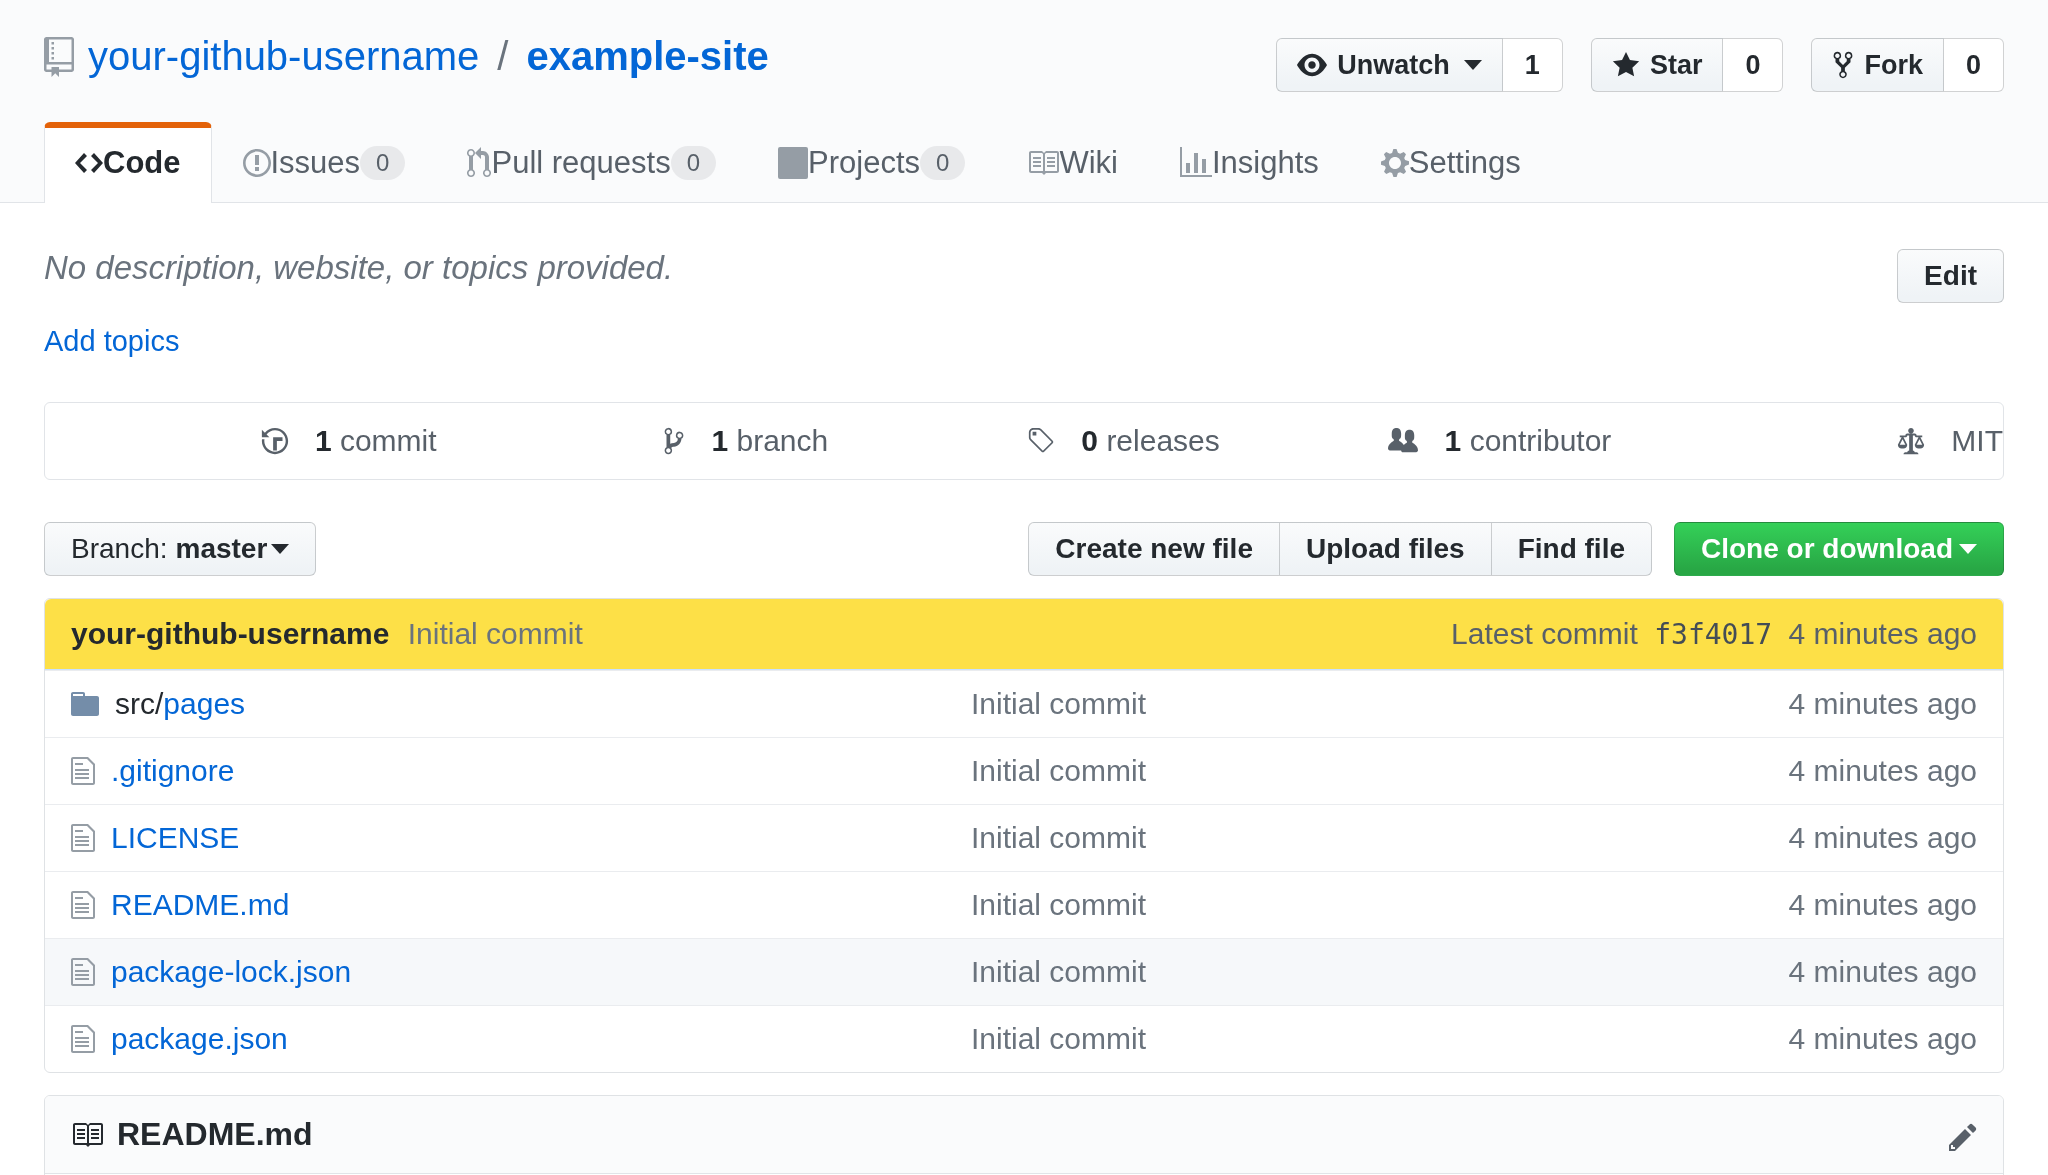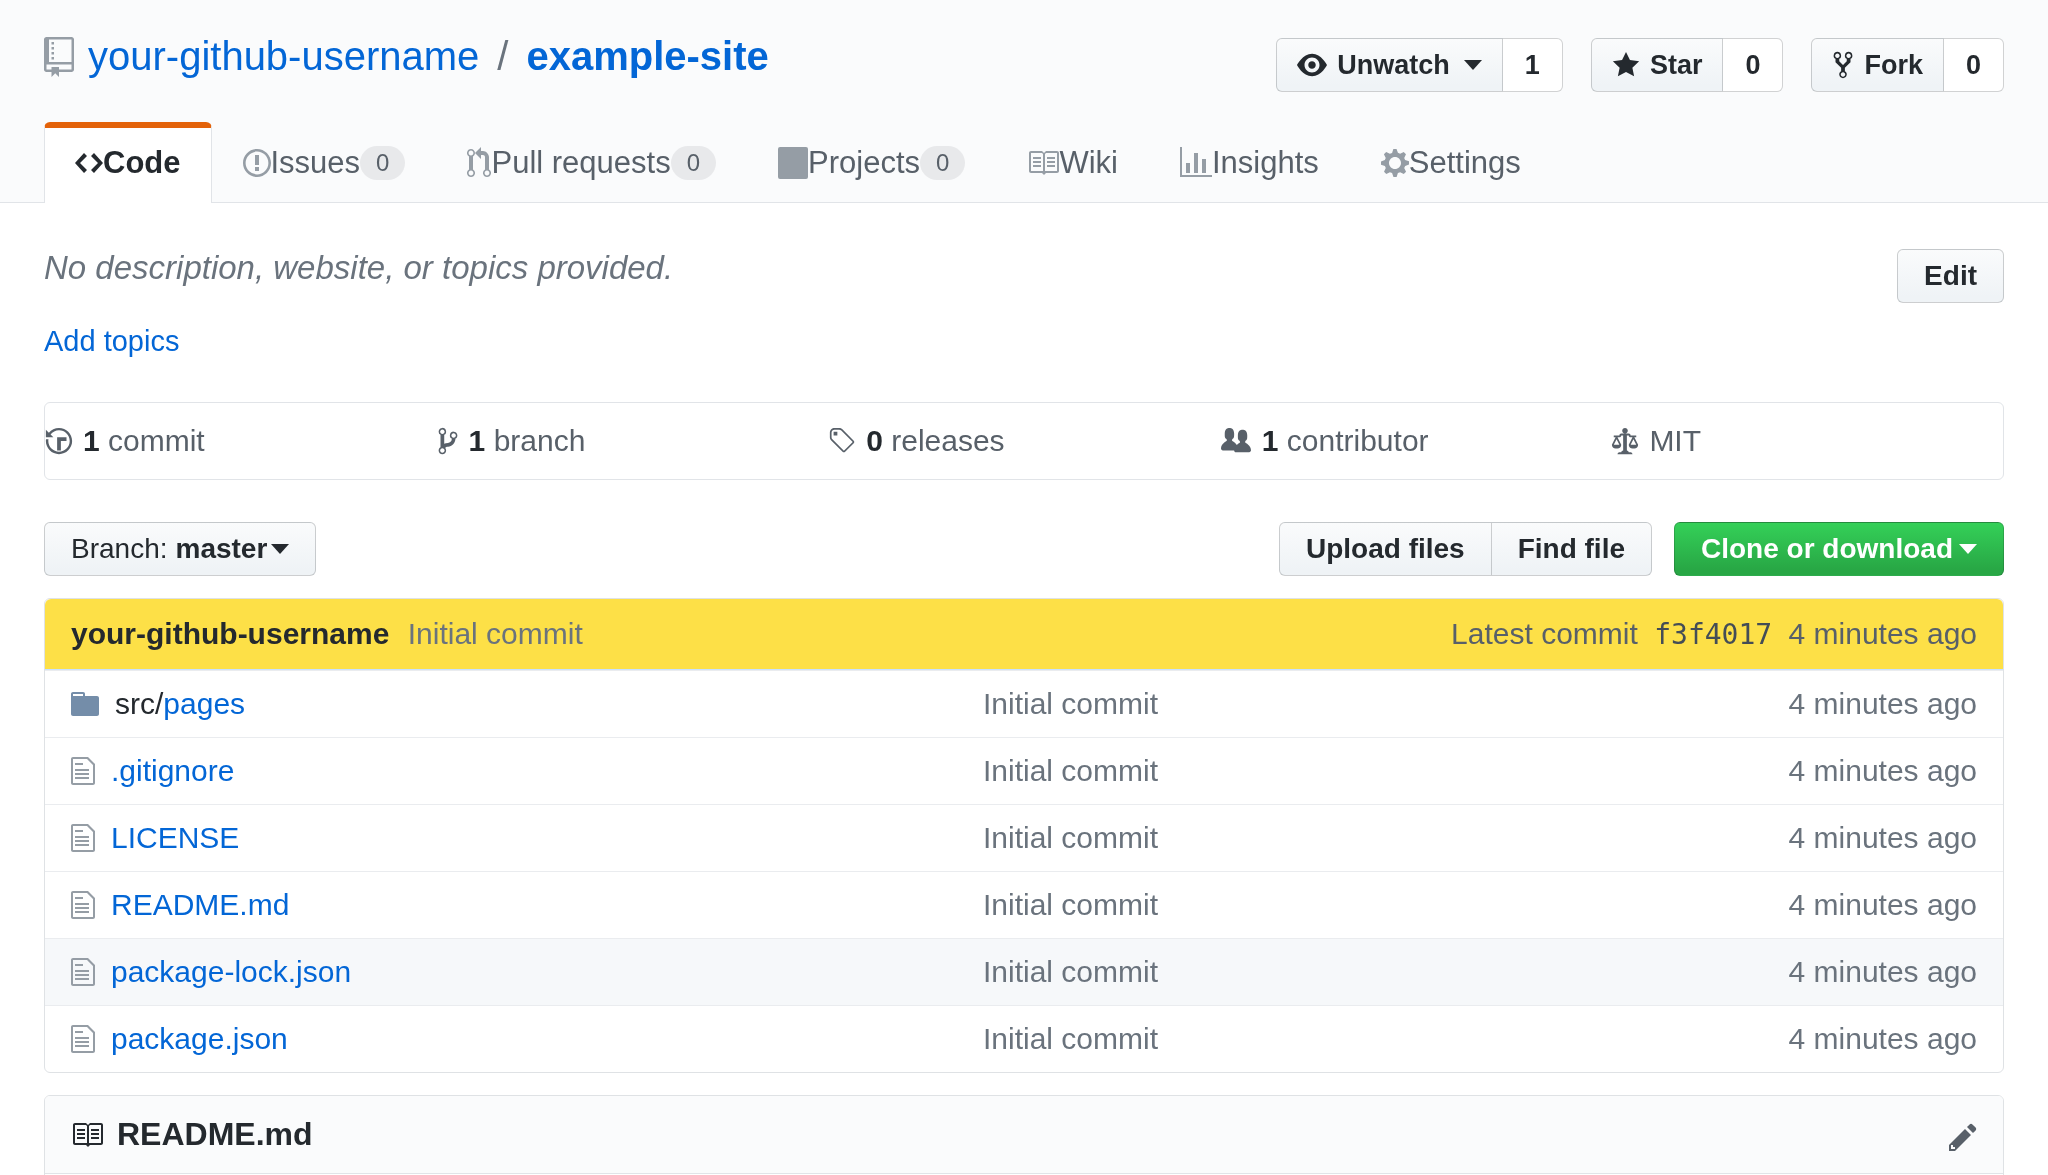--- a/index.html
+++ b/index.html
@@ -65,21 +65,21 @@
     display:inline-flex; align-items:center; height:54px; padding:0 26px;
     background-image:linear-gradient(-180deg,#fafbfc,#eff3f6 90%);
     border:1px solid rgba(27,31,35,.2); border-radius:6px;
     font-size:28px; font-weight:600; color:#24292e; cursor:pointer; white-space:nowrap;
   }
 
   
   .stats-bar {
     display:flex; margin-top:44px; border:1px solid #e1e4e8; border-radius:6px; height:78px; align-items:center;
   }
-  .stat-item { flex:1; text-align:center; color:#586069; font-size:30px; cursor:pointer; display:flex; align-items:center; justify-content:flex-start; gap:10px; }
+  .stat-item { flex:1; text-align:center; color:#586069; font-size:30px; cursor:pointer; display:flex; align-items:center; justify-content:flex-end; gap:26px; }
   .stat-item svg { fill:#586069; }
   .stat-item b { color:#24292e; font-weight:600; }
 
   
   .file-toolbar { display:flex; justify-content:space-between; margin-top:42px; }
   .toolbar-left { display:flex; gap:22px; }
   .toolbar-right { display:flex; align-items:center; }
   .btn-group { display:flex; }
   .btn-group .btn { border-radius:0; margin-left:-1px; }
   .btn-group .btn:first-child { border-radius:6px 0 0 6px; margin-left:0; }
@@ -94,21 +94,21 @@
   .files-box { margin-top:22px; border:1px solid #dfe2e5; border-radius:6px; }
   .commit-tease {
     background:#fde047; border-bottom:1px solid #c8e1ff; border-radius:6px 6px 0 0;
     display:flex; justify-content:space-between; align-items:center; padding:18px 26px; font-size:30px;
   }
   .commit-author { font-weight:600; color:#24292e; cursor:pointer; }
   .commit-msg { color:#6a737d; margin-left:10px; }
   .commit-meta { color:#586069; }
   .commit-sha { font-family:"DejaVu Sans Mono","Liberation Mono",monospace; font-size:28px; color:#444d56; margin:0 8px; cursor:pointer; }
   .file-row {
-    display:flex; align-items:flex-start; padding:16px 26px; border-top:1px solid #eaecef; font-size:30px;gap:12px;
+    display:flex; align-items:flex-start; padding:16px 26px; border-top:1px solid #eaecef; font-size:30px;
   }
   .file-row:first-of-type { border-top:0; }
   .row-highlight { background:#f6f8fa; }
   .cell-name { flex:0 0 900px; display:flex; align-items:center; gap:16px; min-width:0; }
   .cell-name svg.file-glyph { fill:#959da5; flex:none; }
   .cell-name svg.folder-glyph { fill:#748da9; flex:none; }
   .fname { color:#0366d6; cursor:pointer; }
   .fprefix { color:#24292e; }
   .cell-msg { flex:1 1 auto; color:#6a737d; cursor:pointer; }
   .cell-time { flex:0 0 420px; text-align:right; color:#6a737d; }
@@ -269,20 +269,21 @@
   <div class="file-toolbar">
     <div class="toolbar-left">
       <button class="btn">
         <span class="branch-prefix">Branch:</span>
         <span>master</span>
         <span class="caret-dark"></span>
       </button>
     </div>
     <div class="toolbar-right">
       <div class="btn-group">
+        <button class="btn">Create new file</button>
         <button class="btn">Upload files</button>
         <button class="btn">Find file</button>
       </div>
       <button class="btn btn-primary">
         <span>Clone or download</span>
         <span class="caret-white"></span>
       </button>
     </div>
   </div>
 

